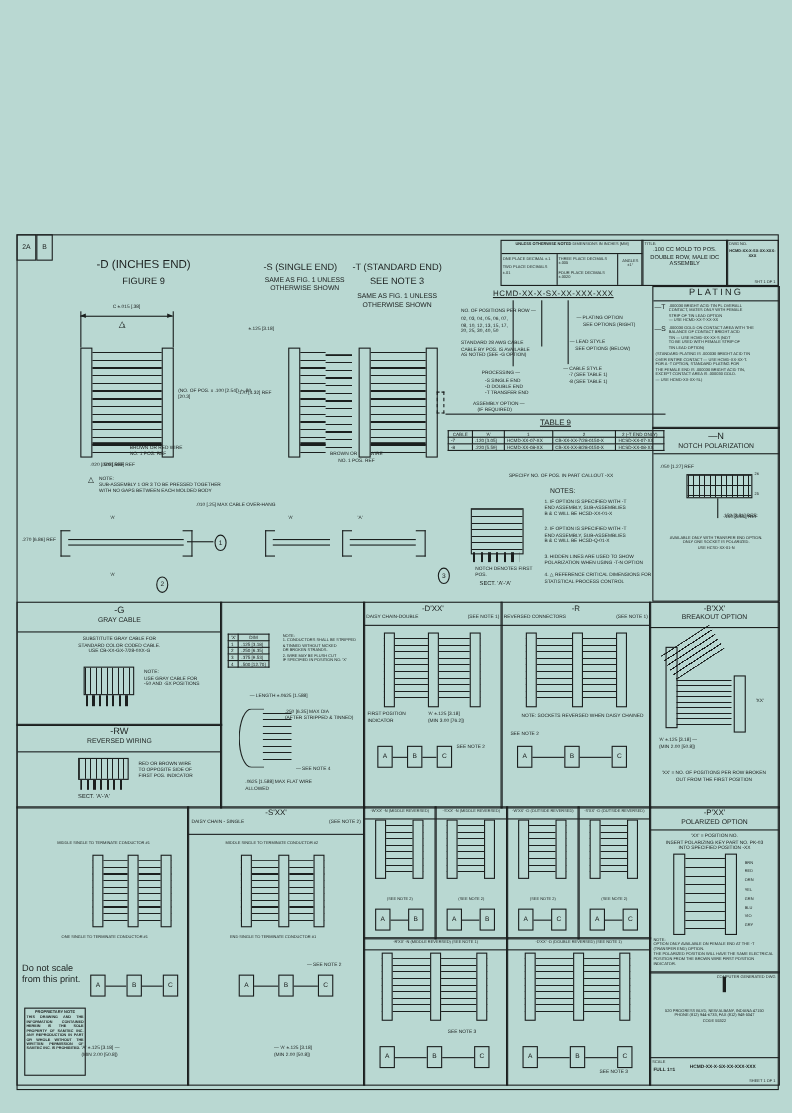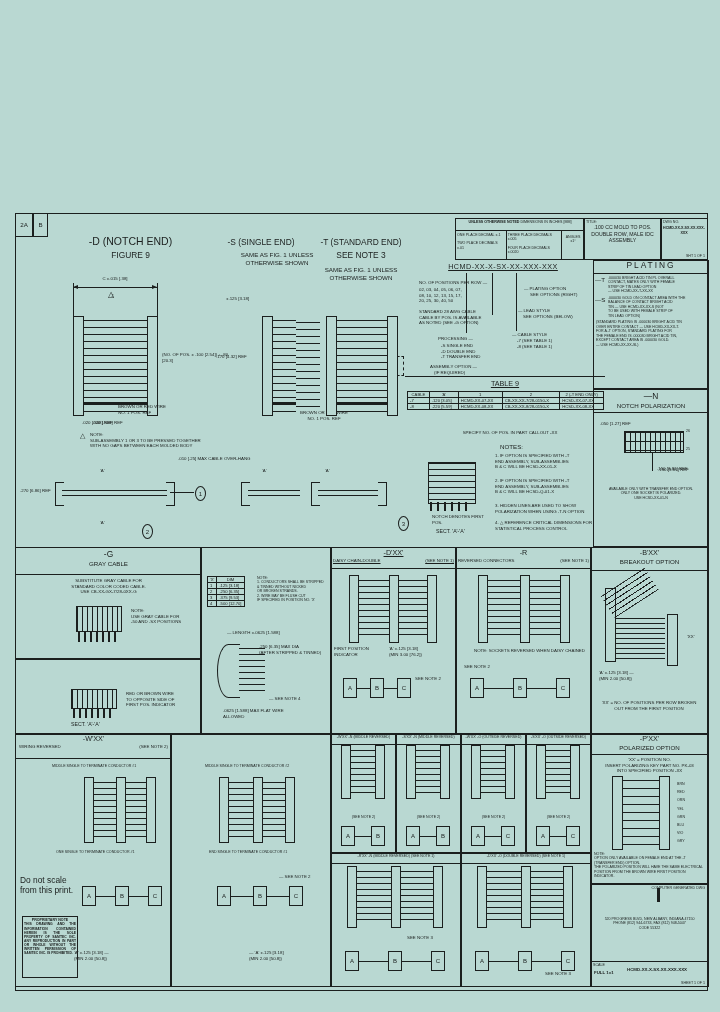--- a/index.html
+++ b/index.html
@@ -84,40 +84,40 @@
     <div class="f5">DOUBLE ROW, MALE IDC</div>
     <div class="f5">ASSEMBLY</div>
   </div>
 </div>
 <div class="pn" style="left:660px;top:218px;width:46px;height:40px;">
   <div class="f3" style="padding:1px 2px 0;">DWG NO.</div>
   <div class="f3 c" style="padding:2px 1px;font-weight:bold;word-break:break-all;">HCMD-XX-X-SX-XX-XXX-XXX</div>
   <div class="f3 c" style="position:absolute;bottom:1px;right:2px;">SHT 1 OF 1</div>
 </div>
 
-<div class="a c f10" style="left:48px;top:236px;width:165px;">-D (NOTCH END)</div>
+<div class="a c f10" style="left:48px;top:236px;width:165px;">-D (INCHES END)</div>
 <div class="a c f8" style="left:48px;top:251px;width:165px;">FIGURE 9</div>
 <div class="a c f4" style="left:70px;top:276px;width:90px;">C ±.015 [.38]</div>
 <div class="dim" style="left:73px;top:287px;width:84px;"></div>
 <div class="a c" style="left:108px;top:290px;font-size:8px;">△</div>
 <span class="a f3" style="left:111.5px;top:294px;">2</span>
 <div class="vline" style="left:73px;top:283px;height:33px;"></div>
 <div class="vline" style="left:157px;top:283px;height:33px;"></div>
 <div class="conn" style="left:73px;top:316px;width:85px;height:100px;">
   <div class="capv"></div>
     <div class="ribfill"></div>
     <div class="capv"></div>
 </div>
 <div class="a f4" style="left:162px;top:352px;width:78px;">(NO. OF POS. x .100 [2.54]) + .80 [20.3]</div>
 <div class="a f4" style="left:82px;top:420px;width:80px;">.020 [.508] REF</div>
 <span class="a f4" style="left:92px;top:420px;">.020 [.508] REF</span>
 <div class="a f4 p" style="left:118px;top:404px;width:80px;">BROWN OR RED WIRE
 NO. 1 POS. REF</div>
 
-<div class="a c f8" style="left:206px;top:238px;width:110px;">-S (SINGLE END)</div>
+<div class="a c f8" style="left:218px;top:238px;width:110px;">-S (SINGLE END)</div>
 <div class="a c f6" style="left:222px;top:251px;width:110px;">SAME AS FIG. 1 UNLESS</div>
 <div class="a c f6" style="left:222px;top:259px;width:110px;">OTHERWISE SHOWN</div>
 <div class="a f4" style="left:226px;top:296px;width:40px;">±.125 [3.18]</div>
 <div class="conn" style="left:262px;top:316px;width:34px;height:100px;">
   <div class="capv"></div>
     <div class="ribfill"></div>
 </div>
 <div class="a" style="left:296px;top:322px;width:24px;height:86px;
   background:repeating-linear-gradient(to bottom,var(--ink) 0 1.2px,transparent 1.2px 7px);"></div>
 <div class="a f4" style="left:216px;top:354px;width:42px;">.170 [4.32] REF</div>
@@ -288,20 +288,24 @@
   <div class="a" style="left:60px;top:58px;width:44px;height:24px;border:1.3px solid var(--ink);
     background:repeating-linear-gradient(to right,var(--ink) 0 1px,transparent 1px 5px);"></div>
   <div class="a" style="left:62px;top:84px;width:40px;height:10px;
     background:repeating-linear-gradient(to right,var(--ink) 0 2px,transparent 2px 6px);"></div>
   <div class="a f4 p" style="left:115px;top:60px;width:66px;">NOTE:
 USE GRAY CABLE FOR
 -50 AND -SX POSITIONS</div>
 </div>
 
 <div class="pn" style="left:15px;top:658px;width:185px;height:75px;">
+  <div class="hd c" style="height:24px;">
+    <div class="f8" style="padding-top:1px;">-RW</div>
+    <div class="f6">REVERSED WIRING</div>
+  </div>
   <div class="a" style="left:55px;top:30px;width:44px;height:18px;border:1.3px solid var(--ink);
     background:repeating-linear-gradient(to right,var(--ink) 0 1px,transparent 1px 5px);"></div>
   <div class="a" style="left:57px;top:50px;width:40px;height:9px;
     background:repeating-linear-gradient(to right,var(--ink) 0 2px,transparent 2px 6px);"></div>
   <div class="a f4 p" style="left:110px;top:32px;width:70px;">RED OR BROWN WIRE
 TO OPPOSITE SIDE OF
 FIRST POS. INDICATOR</div>
   <div class="a f5" style="left:55px;top:62px;">SECT. 'A'-'A'</div>
 </div>
 
@@ -341,21 +345,21 @@
   <div class="a" style="left:38px;top:100px;width:26px;height:44px;
     background:repeating-linear-gradient(to bottom,var(--ink) 0 1px,transparent 1px 6px);"></div>
   <div class="a f4 p" style="left:58px;top:96px;width:68px;">.250 [6.35] MAX DIA
 (AFTER STRIPPED &amp; TINNED)</div>
   <div class="a f4" style="left:68px;top:148px;">— SEE NOTE 4</div>
   <div class="a f4 p" style="left:22px;top:160px;width:90px;">.0625 [1.588] MAX FLAT WIRE
 ALLOWED</div>
 </div>
 
 <div class="pn" style="left:330px;top:547px;width:125px;height:186px;">
-  <div class="hd" style="height:20px;text-decoration:underline;">
+  <div class="hd" style="height:20px;">
     <div class="f7 c" style="padding-top:1px;">-D'XX'</div>
     <div class="f4" style="display:flex;justify-content:space-between;padding:0 2px;">
       <span>DAISY CHAIN-DOUBLE</span>
       <span>(SEE NOTE 1)</span>
     </div>
   </div>
   <div class="daisy" style="left:18px;top:32px;width:88px;height:58px;">
     <i style="left:0;"></i>
       <i style="left:40px;"></i>
       <i style="right:0;"></i>
@@ -409,27 +413,20 @@
   <div class="fan" style="left:24px;top:44px;width:52px;height:26px;"></div>
   <div class="a capv" style="left:76px;top:66px;height:50px;"></div>
   <span class="a f4" style="left:96px;top:86px;">'XX'</span>
   <div class="a f4 p" style="left:8px;top:122px;width:60px;">'A' ±.125 [3.18] —
 (MIN 2.00 [50.8])</div>
   <div class="a f4 p c" style="left:4px;top:152px;width:108px;">'XX' = NO. OF POSITIONS PER ROW BROKEN
 OUT FROM THE FIRST POSITION</div>
 </div>
 
 <div class="pn" style="left:15px;top:733px;width:155px;height:252px;">
-  <div class="hd" style="height:24px;">
-    <div class="f7 c" style="padding-top:1px;">-W'XX'</div>
-    <div class="f4" style="display:flex;justify-content:space-between;padding:0 3px;">
-      <span>WIRING REVERSED</span>
-      <span>(SEE NOTE 2)</span>
-    </div>
-  </div>
   <div class="a f3" style="left:36px;top:30px;width:116px;">MIDDLE SINGLE TO TERMINATE CONDUCTOR #1</div>
   <div class="daisy" style="left:68px;top:48px;width:72px;height:56px;">
     <i style="left:0;"></i>
       <i style="left:32px;"></i>
       <i style="right:0;"></i>
   </div>
   <div class="a f3" style="left:40px;top:116px;width:112px;">ONE SINGLE TO TERMINATE CONDUCTOR #1</div>
   <div class="sch" style="left:66px;top:152px;width:80px;">
     <span class="bx">A</span>
       <i class="wr"></i>
@@ -441,20 +438,27 @@
 (MIN 2.00 [50.8])</div>
   <div class="a f8 p" style="left:4px;top:142px;width:60px;">Do not scale
 from this print.</div>
   <div class="a" style="left:6px;top:182px;width:52px;height:58px;border:1.4px solid var(--ink);padding:1px;">
     <div class="f3 c" style="font-weight:bold;">PROPRIETARY NOTE</div>
     <div style="font-size:3.4px;line-height:1.2;text-align:justify;font-weight:bold;">THIS DRAWING AND THE INFORMATION CONTAINED HEREIN IS THE SOLE PROPERTY OF SAMTEC INC. ANY REPRODUCTION IN PART OR WHOLE WITHOUT THE WRITTEN PERMISSION OF SAMTEC INC. IS PROHIBITED.</div>
   </div>
 </div>
 
 <div class="pn" style="left:170px;top:733px;width:160px;height:252px;">
+  <div class="hd" style="height:24px;">
+    <div class="f7 c" style="padding-top:1px;">-S'XX'</div>
+    <div class="f4" style="display:flex;justify-content:space-between;padding:0 3px;">
+      <span>DAISY CHAIN - SINGLE</span>
+      <span>(SEE NOTE 2)</span>
+    </div>
+  </div>
   <div class="a f3" style="left:34px;top:30px;width:122px;">MIDDLE SINGLE TO TERMINATE CONDUCTOR #2</div>
   <div class="daisy" style="left:48px;top:48px;width:76px;height:56px;">
     <i style="left:0;"></i>
       <i style="left:34px;"></i>
       <i style="right:0;"></i>
   </div>
   <div class="a f3" style="left:38px;top:116px;width:116px;">END SINGLE TO TERMINATE CONDUCTOR #1</div>
   <div class="a f4" style="left:108px;top:140px;">— SEE NOTE 2</div>
   <div class="sch" style="left:46px;top:152px;width:86px;">
     <span class="bx">A</span>

